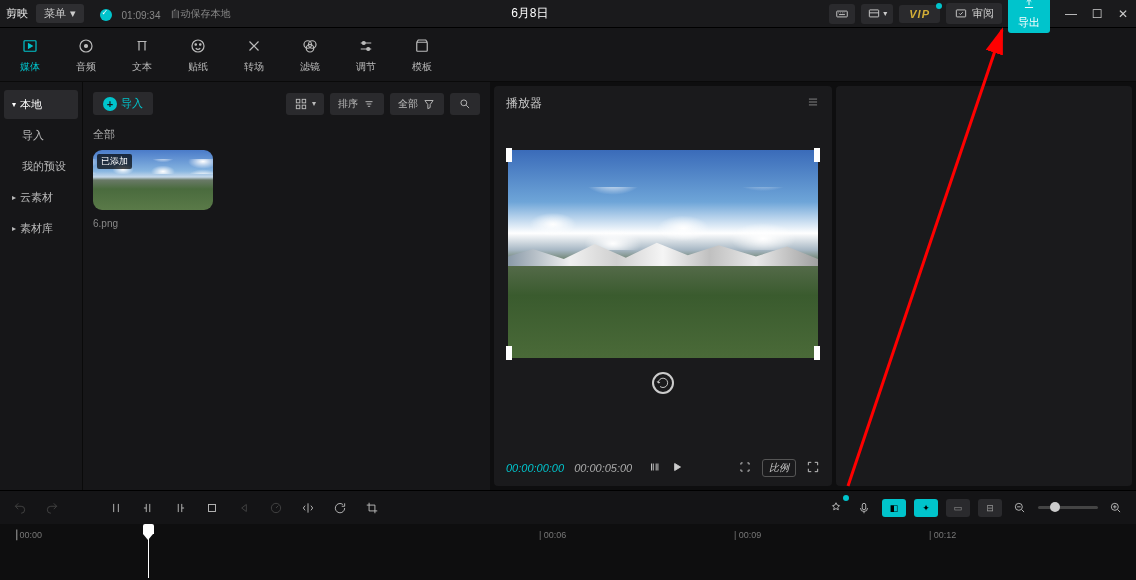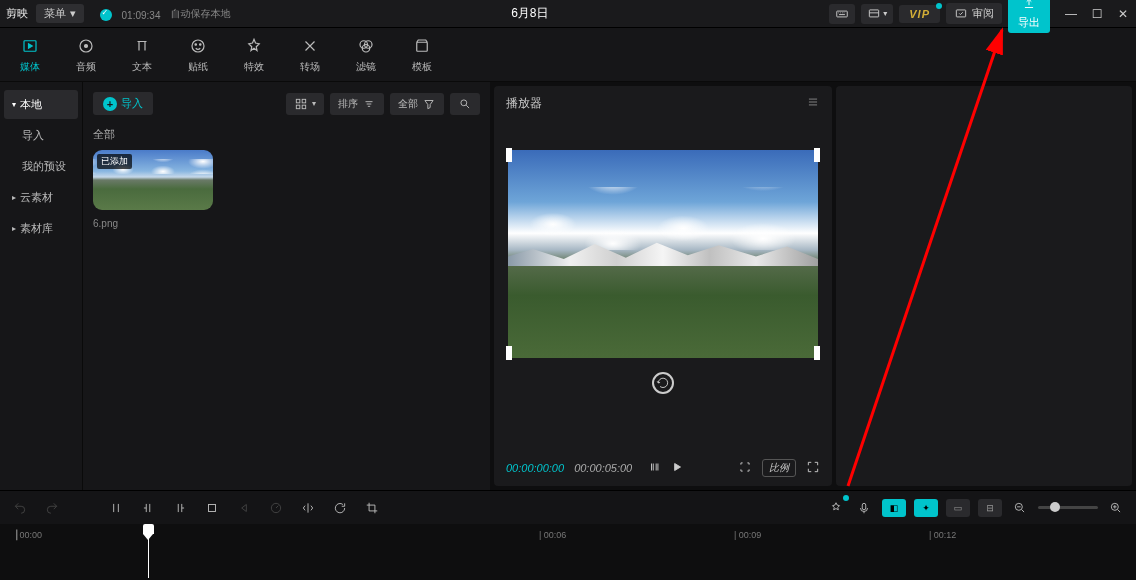--- a/index.html
+++ b/index.html
@@ -184,42 +184,44 @@
           <circle cx="9" cy="10" r="1" fill="currentColor"></circle>
           <circle cx="15" cy="10" r="1" fill="currentColor"></circle>
           <path d="M9 15c1 1 2 1.5 3 1.5s2-.5 3-1.5"></path>
         </svg>
       </span>
     <span>贴纸</span>
   </div>
   <div class="ribbon-tab">
     <span class="ribbon-icon">
         <svg class="ic" viewBox="0 0 24 24">
-          <path d="M12 3l2 5 5 1-4 4 1 5-4-3-4 3 1-5-4-4 5-1z"></path>
-        </svg>
-      </span>
-    <span>特效</span>
-  </div>
-  <div class="ribbon-tab">
-    <span class="ribbon-icon">
-        <svg class="ic" viewBox="0 0 24 24">
           <path d="M6 6l6 6-6 6M18 6l-6 6 6 6"></path>
         </svg>
       </span>
     <span>转场</span>
   </div>
   <div class="ribbon-tab">
     <span class="ribbon-icon">
         <svg class="ic" viewBox="0 0 24 24">
           <circle cx="9" cy="10" r="5"></circle>
           <circle cx="15" cy="10" r="5"></circle>
           <circle cx="12" cy="15" r="5"></circle>
         </svg>
       </span>
     <span>滤镜</span>
+  </div>
+  <div class="ribbon-tab">
+    <span class="ribbon-icon">
+        <svg class="ic" viewBox="0 0 24 24">
+          <path d="M5 8h14M5 16h14"></path>
+          <circle cx="9" cy="8" r="2" fill="currentColor"></circle>
+          <circle cx="15" cy="16" r="2" fill="currentColor"></circle>
+        </svg>
+      </span>
+    <span>调节</span>
   </div>
   <div class="ribbon-tab">
     <span class="ribbon-icon">
         <svg class="ic" viewBox="0 0 24 24">
           <rect x="5" y="7" width="14" height="12" rx="1"></rect>
           <path d="M5 7l2-3h10l2 3"></path>
         </svg>
       </span>
     <span>模板</span>
   </div>

